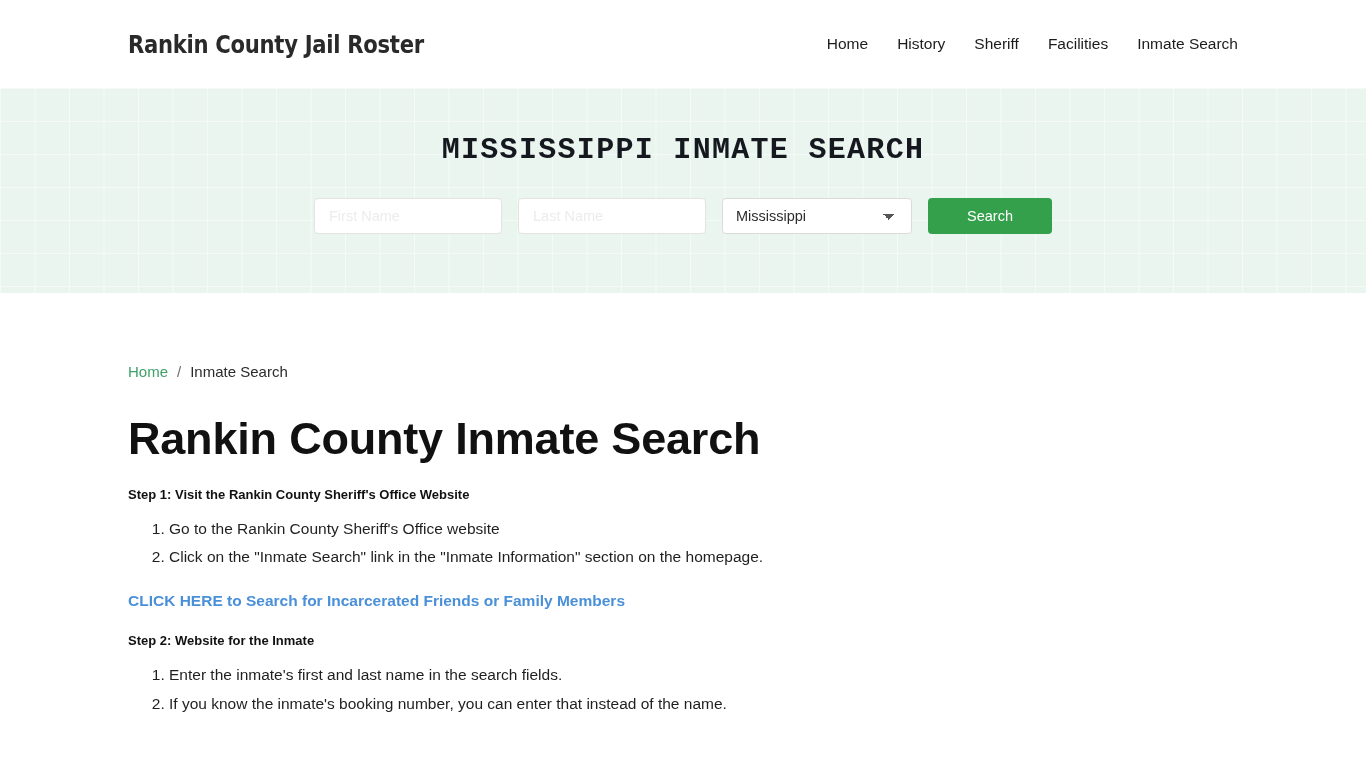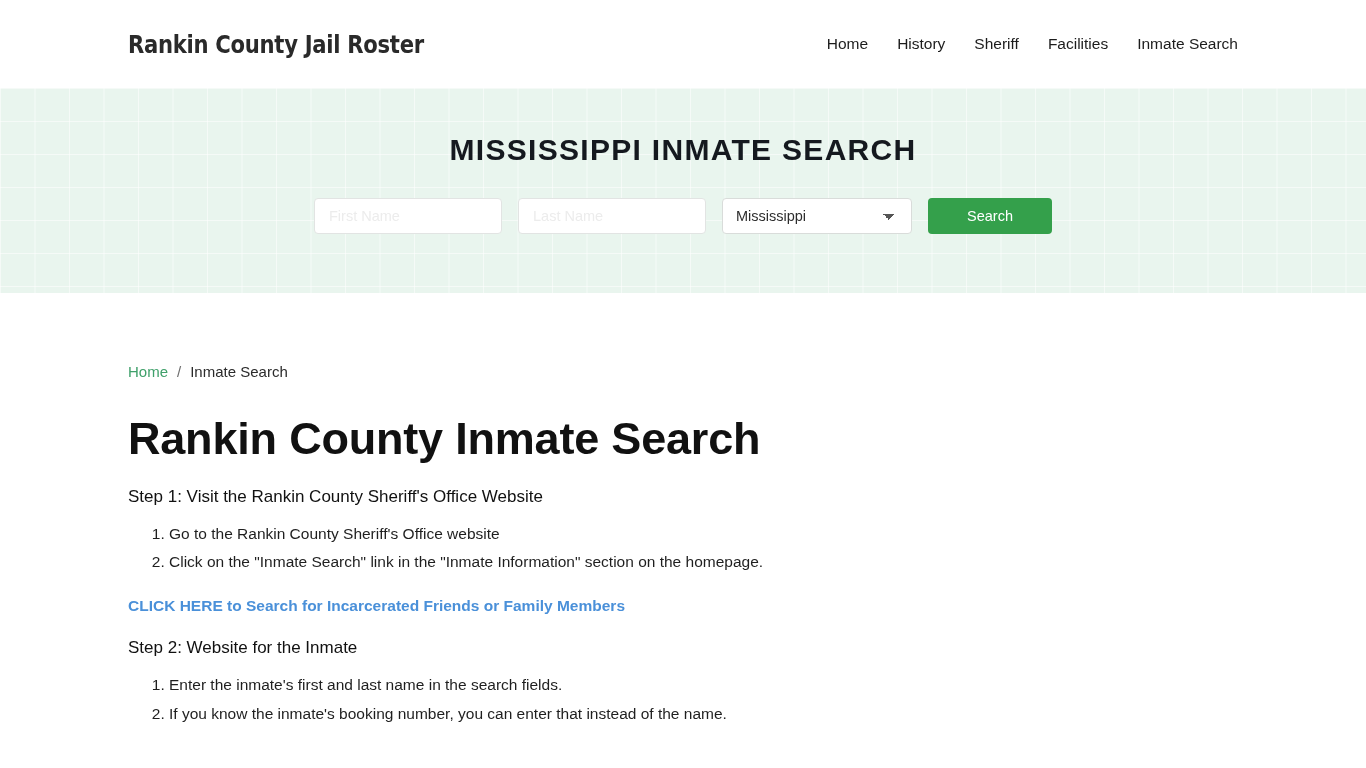--- a/index.html
+++ b/index.html
@@ -55,21 +55,21 @@
       linear-gradient(to right, rgba(255,255,255,0.55) 1px, transparent 1px),
       linear-gradient(to bottom, rgba(255,255,255,0.55) 1px, transparent 1px);
     background-size: 34.5px 33px;
     display: flex;
     flex-direction: column;
     align-items: center;
     justify-content: flex-start;
     padding-top: 45px;
   }
   .hero-title {
-    font-family: Liberation Sans, sans-serif;
+    font-family: Liberation Mono, monospace;
     font-weight: bold;
     font-size: 30px;
     letter-spacing: 1.3px;
     color: #15191f;
     margin: 0 0 31px 0;
     text-align: left;
   }
   .search-form {
     display: flex;
     align-items: center;
@@ -148,22 +148,22 @@
     line-height: 1.1;
   }
 
   .body-text {
     font-size: 15.5px;
     color: #1f1f1f;
     margin: 42px 0 0 0;
     line-height: 1.5;
   }
   .step-heading {
-    font-size: 17px;
-    font-weight: normal;
+    font-size: 13px;
+    font-weight: bold;
     color: #111111;
     margin: 23px 0 0 0;
   }
   .step-list {
     margin: 16px 0 0 0;
     padding-left: 41px;
     font-size: 15.5px;
     color: #1f1f1f;
   }
   .step-list li {

